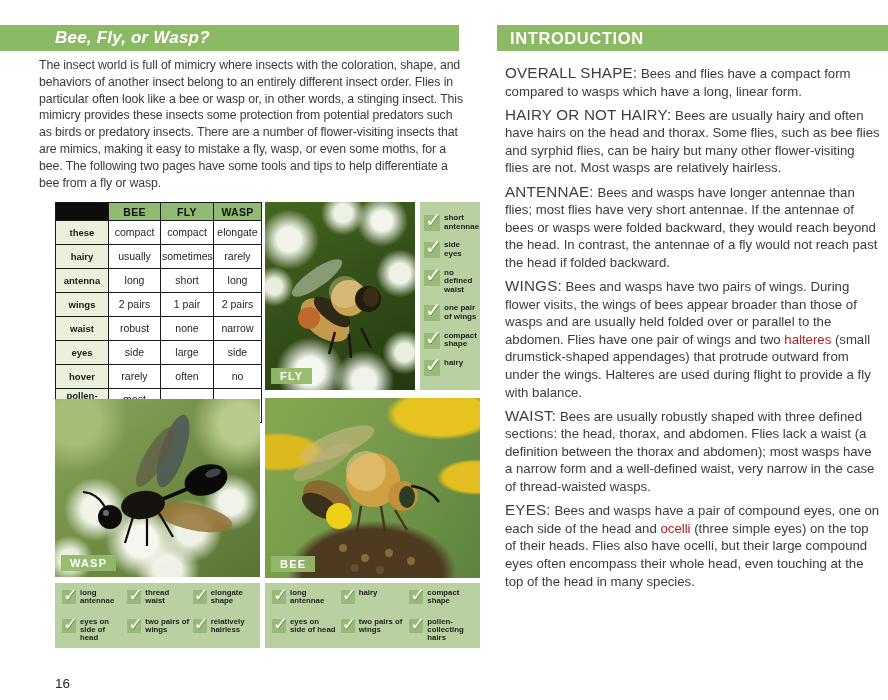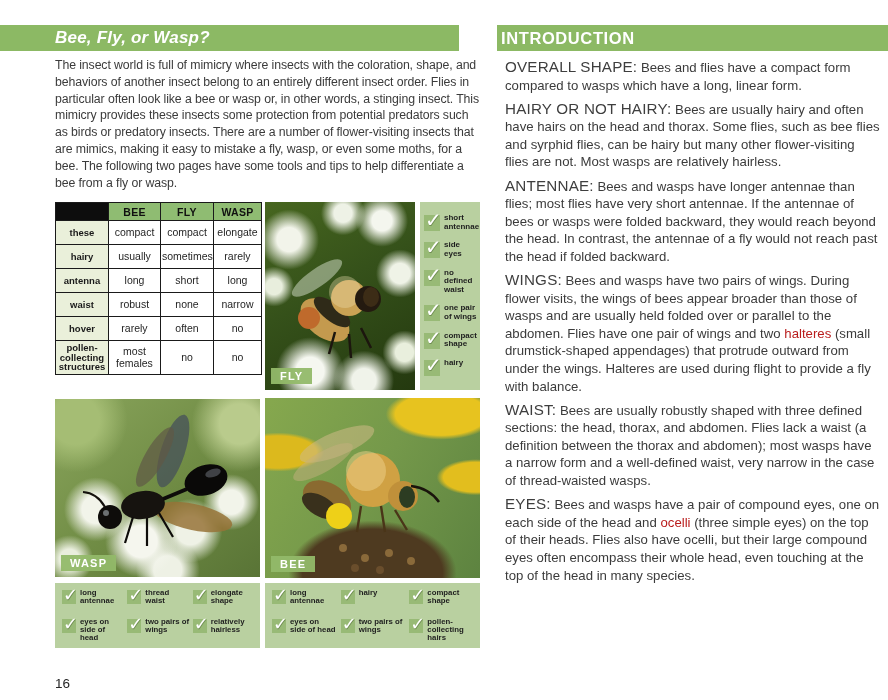--- a/index.html
+++ b/index.html
@@ -13,24 +13,24 @@
   *{box-sizing:border-box;margin:0;padding:0;}
   html,body{background:#ffffff;}
   body{font-family:"Liberation Sans","DejaVu Sans",sans-serif;color:var(--text_dark);}
   #page{position:relative;width:888px;height:700px;background:#ffffff;overflow:hidden;}
 
   
   .bar{position:absolute;top:25px;height:26px;background:var(--accent_green);display:flex;align-items:center;}
   .bar-left{left:0;width:459px;text-align:center;}
   .bar-right{left:497px;width:391px;}
   .bar-left .bar-title{margin-left:55px;font-style:italic;font-weight:600;font-size:17px;color:#fff;letter-spacing:.2px;}
-  .bar-right .bar-title{margin-left:4px;font-weight:600;font-size:16.5px;color:#fff;letter-spacing:.6px;}
-
-  
-  .intro{position:absolute;left:55px;top:57px;width:427px;font-size:12.3px;line-height:16.8px;letter-spacing:-0.1px;color:#3b3b3b;}
+  .bar-right .bar-title{margin-left:13px;font-weight:600;font-size:16.5px;color:#fff;letter-spacing:.6px;}
+
+  
+  .intro{position:absolute;left:39px;top:57px;width:427px;font-size:12.3px;line-height:16.8px;letter-spacing:-0.1px;color:#3b3b3b;}
 
   
   table.cmp{position:absolute;left:55px;top:202px;border-collapse:collapse;table-layout:fixed;width:206px;}
   table.cmp th,table.cmp td{border:1.3px solid #1a1a1a;text-align:center;vertical-align:middle;padding:1px 1px;}
   table.cmp .corner{background:#0d0d0d;}
   table.cmp thead th{background:var(--table_header_green);font-weight:700;font-size:10.5px;color:#101010;height:18px;letter-spacing:.3px;}
   table.cmp tbody th{background:var(--label_cell_green);font-weight:700;font-size:9.5px;line-height:1.05;color:#1a1a1a;}
   table.cmp tbody td{font-size:10.5px;line-height:1.05;color:#1f1f1f;height:24px;}
   table.cmp tr.tall td,table.cmp tr.tall th{height:34px;}
 
@@ -87,21 +87,21 @@
          display:grid;grid-template-columns:1fr 1fr 1fr;grid-template-rows:1fr 1fr;
          padding:5px 4px 5px 7px;row-gap:2px;column-gap:2px;}
   .strip-wasp{left:55px;width:205px;}
   .strip-bee{left:265px;width:215px;}
   .strip .chk-item{display:flex;align-items:flex-start;}
   .strip .chk{width:14px;height:14px;margin-top:2px;}
   .strip .chk i{font-size:18px;top:-6px;left:1px;}
   .strip .chk-label{font-size:7.8px;margin-left:4px;margin-top:1px;max-width:46px;}
 
   
-  .right-col{position:absolute;left:505px;top:58px;width:376px;}
+  .right-col{position:absolute;left:505px;top:64px;width:376px;}
   .sec{margin:0 0 5.5px;font-size:13.2px;line-height:17.6px;color:#3b3b3b;}
   .sec-h{font-size:15.2px;color:#3e3e3e;letter-spacing:.2px;}
   .sec-b b{font-weight:400;color:#b91c1c;}
 
   .page-num{position:absolute;left:55px;top:676px;font-size:13.5px;color:#262626;}
 </style>
 </head>
 <body>
 
 <div id="page">
@@ -143,24 +143,36 @@
           <td>sometimes</td>
           <td>rarely</td>
         </tr>
       <tr>
           <th>antenna</th>
           <td>long</td>
           <td>short</td>
           <td>long</td>
         </tr>
       <tr>
+          <th>wings</th>
+          <td>2 pairs</td>
+          <td>1 pair</td>
+          <td>2 pairs</td>
+        </tr>
+      <tr>
           <th>waist</th>
           <td>robust</td>
           <td>none</td>
           <td>narrow</td>
+        </tr>
+      <tr>
+          <th>eyes</th>
+          <td>side</td>
+          <td>large</td>
+          <td>side</td>
         </tr>
       <tr>
           <th>hover</th>
           <td>rarely</td>
           <td>often</td>
           <td>no</td>
         </tr>
       <tr class="tall">
           <th>pollen-collecting structures</th>
           <td>most females</td>

